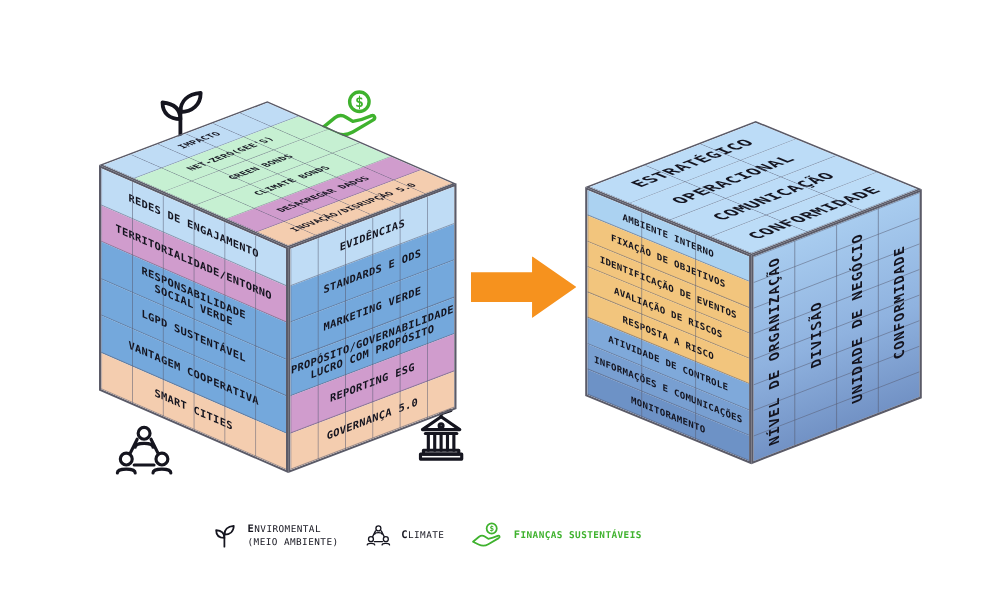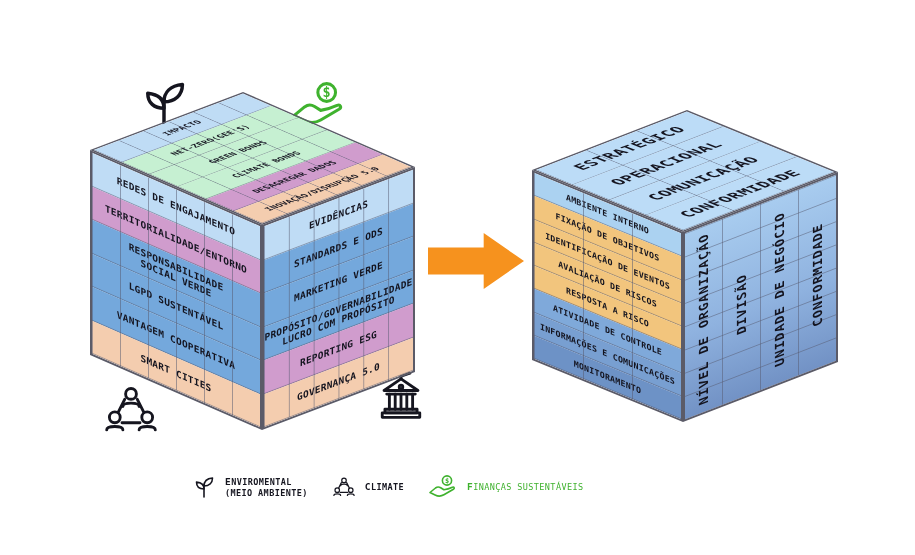--- a/index.html
+++ b/index.html
@@ -52,24 +52,24 @@
 
   
   .icn{position:absolute;}
   .icn svg,.lg-item svg{display:block;}
   .stroke-dark{stroke:#15151f;fill:none;stroke-width:1.6;stroke-linecap:round;stroke-linejoin:round;}
   .stroke-green{stroke:#3FB22E;fill:none;stroke-width:1.6;stroke-linecap:round;stroke-linejoin:round;}
 
   
   .legend{position:absolute;left:192px;top:474px;display:flex;align-items:center;gap:24px;}
   .lg-item{display:flex;align-items:center;gap:9px;}
-  .lg-lbl{font-size:8.5px;font-weight:700;letter-spacing:.4px;color:#15151f;
+  .lg-lbl{font-size:8.5px;font-weight:400;letter-spacing:.4px;color:#15151f;
           white-space:pre-line;line-height:11px;}
   .lg-lbl::first-letter{font-weight:900;font-size:9.5px;}
-  .lg-green{color:#3FB22E;font-weight:400;}
+  .lg-green{color:#3FB22E;font-weight:700;}
 </style>
 </head>
 <body>
 
 <div class="canvas">
 
   <svg class="icn" style="left:138px;top:78px" width="52" height="52" viewBox="0 0 24 24">
     <g class="stroke-dark">
       <path d="M12 22 V9.5"></path>
       <path d="M12 14 C12 10 9.5 7.5 4.5 7 C4.5 11.5 7.5 14 12 14 Z"></path>

